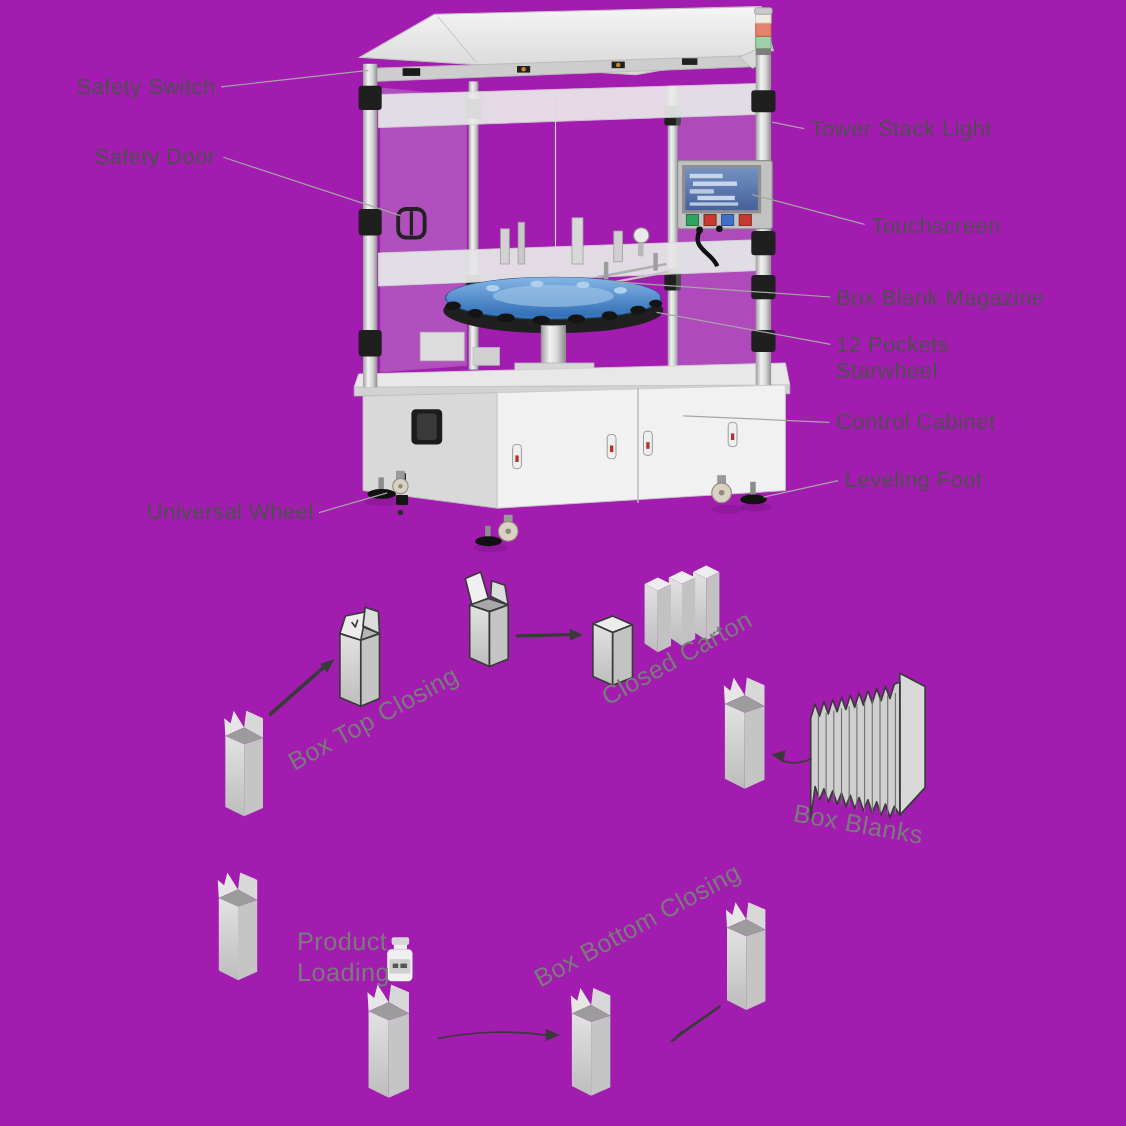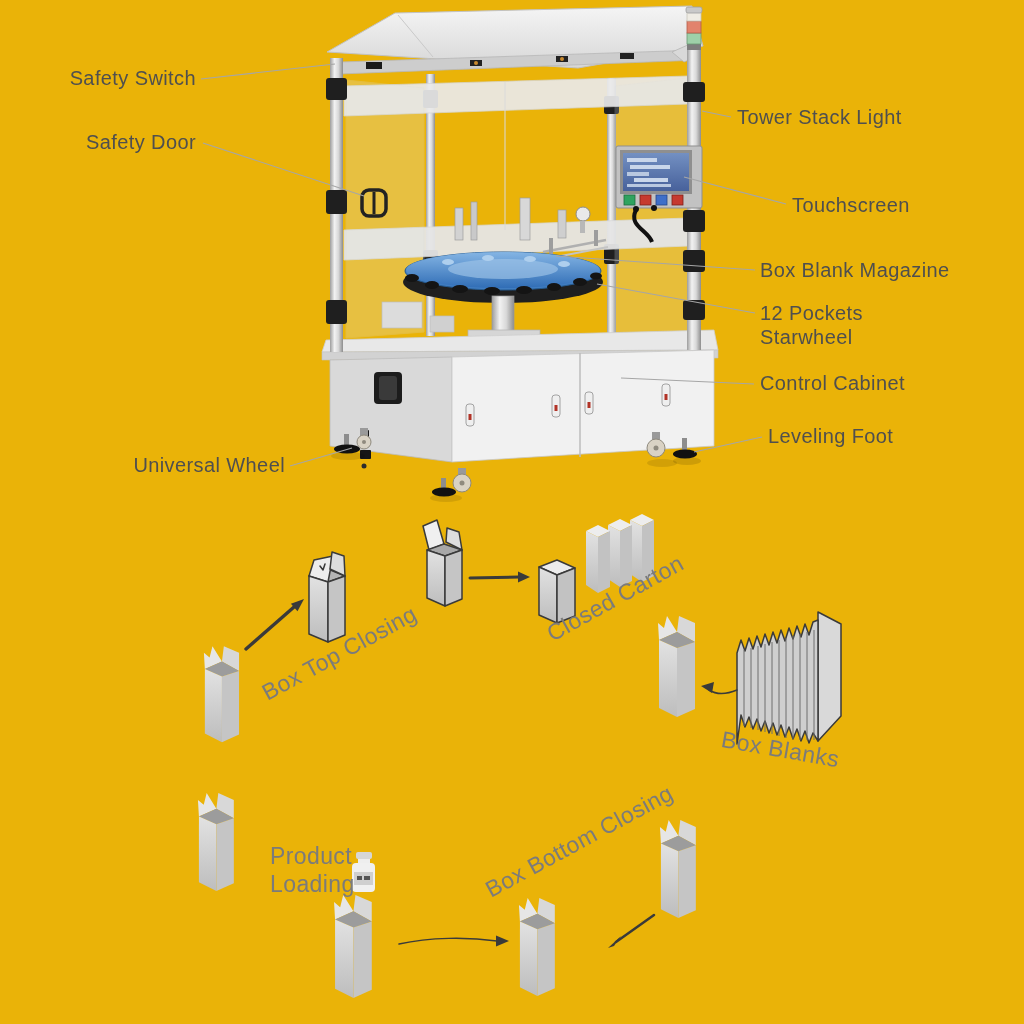--- a/index.html
+++ b/index.html
@@ -1,16 +1,16 @@
 <!DOCTYPE html>
 <html><head>
 <meta charset="utf-8">
 <style>
   html,body{margin:0;padding:0;background:#ffffff;}
-  .page{position:relative;width:1024px;height:1024px;background:#eab308;overflow:hidden;
+  .page{position:relative;width:1024px;height:1024px;background:#a21caf;overflow:hidden;
         font-family:"Liberation Sans", sans-serif;}
   svg{display:block;}
   text{font-family:"Liberation Sans", sans-serif;}
   .callout-label{font-size:20px;letter-spacing:.4px;}
   .flow-label{font-size:23px;letter-spacing:.4px;}
   .leader{stroke:#a6a6a6;stroke-width:1.1;fill:none;}
   .flow-art polygon,.flow-art path{stroke:#3a3a3a;stroke-width:1.5;stroke-linejoin:round;stroke-linecap:round;}
   .flow-art .noline{stroke:none;}
   .pleat{stroke:#6f6f6f;stroke-width:1;fill:none;}
   .arrow{fill:#3a3a3a;stroke:none;}

